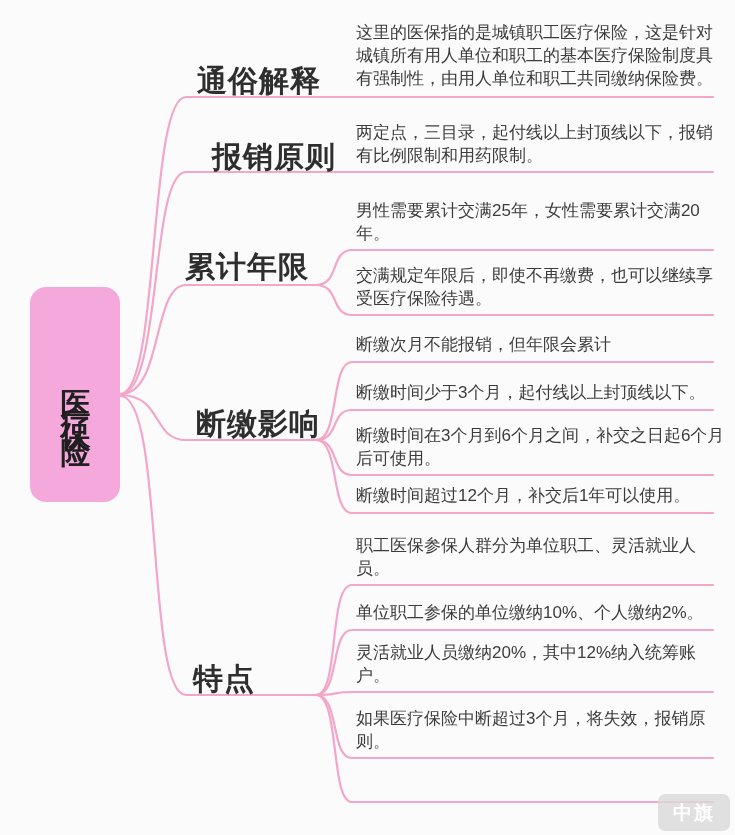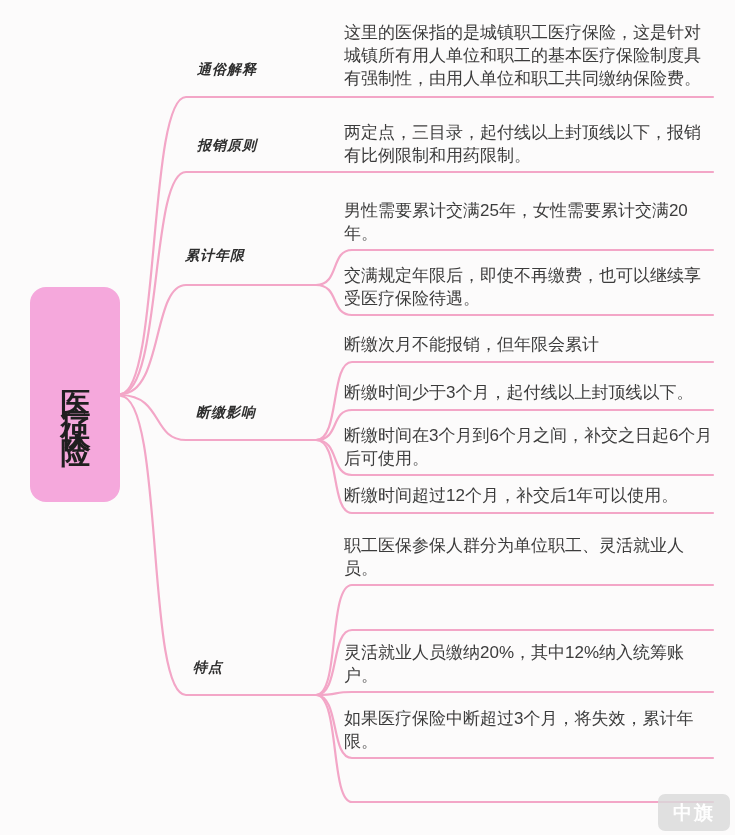--- a/index.html
+++ b/index.html
@@ -14,25 +14,25 @@
   .root-node {
     position:absolute; left:30px; top:287px; width:90px; height:215px;
     background:var(--root-bg,#F5A8DC); border-radius:16px;
     display:flex; align-items:center; justify-content:center;
     writing-mode:vertical-rl; text-orientation:upright;
     font-size:30px; font-weight:bold; letter-spacing:16px; padding-top:6px;
     box-sizing:border-box;
     color:var(--root-text,#1F1F1F);
   }
   .branch-label {
-    position:absolute; font-size:14px; font-weight:bold;
-    color:var(--label-text,#2E2E2E); letter-spacing:1px; white-space:nowrap;font-style:italic;
+    position:absolute; font-size:30px; font-weight:bold;
+    color:var(--label-text,#2E2E2E); letter-spacing:1px; white-space:nowrap;
   }
   .leaf {
-    position:absolute; left:344px; width:372px;
+    position:absolute; left:356px; width:372px;
     font-size:17px; line-height:23px; color:var(--leaf-text,#3C3C3C);
     line-break:normal;
   }
   .watermark {
     position:absolute; left:658px; top:794px; width:72px; height:37px;
     background:#DADADA; opacity:0.8; border-radius:7px;
     display:flex; align-items:center; justify-content:center;
     color:#ffffff; font-size:19px; font-weight:bold; letter-spacing:2px;
   }
 </style>
@@ -60,32 +60,33 @@
     <path d="M316 695 C340 695 328 585 352 585 L713 585"></path>
     <path d="M316 695 C340 695 330 630 352 630 L713 630"></path>
     <path d="M316 695 C340 695 332 692 352 692 L713 692"></path>
     <path d="M316 695 C340 695 330 758 352 758 L713 758"></path>
     <path d="M316 695 C340 695 330 802 352 802 L713 802"></path>
   </svg>
 
   <div class="root-node">医疗保险</div>
 
   <div class="branch-label" style="left:197px; top:61px">通俗解释</div>
-  <div class="branch-label" style="left:197px; top:137px">报销原则</div>
+  <div class="branch-label" style="left:212px; top:137px">报销原则</div>
   <div class="branch-label" style="left:185px; top:247px">累计年限</div>
   <div class="branch-label" style="left:196px; top:404px">断缴影响</div>
   <div class="branch-label" style="left:193px; top:659px">特点</div>
 
   <div class="leaf" style="top:21px">这里的医保指的是城镇职工医疗保险，这是针对城镇所有用人单位和职工的基本医疗保险制度具有强制性，由用人单位和职工共同缴纳保险费。</div>
   <div class="leaf" style="top:121px">两定点，三目录，起付线以上封顶线以下，报销有比例限制和用药限制。</div>
   <div class="leaf" style="top:199px">男性需要累计交满25年，女性需要累计交满20年。</div>
   <div class="leaf" style="top:264px">交满规定年限后，即使不再缴费，也可以继续享受医疗保险待遇。</div>
   <div class="leaf" style="top:333px">断缴次月不能报销，但年限会累计</div>
   <div class="leaf" style="top:381px">断缴时间少于3个月，起付线以上封顶线以下。</div>
   <div class="leaf" style="top:424px">断缴时间在3个月到6个月之间，补交之日起6个月后可使用。</div>
   <div class="leaf" style="top:484px">断缴时间超过12个月，补交后1年可以使用。</div>
   <div class="leaf" style="top:534px">职工医保参保人群分为单位职工、灵活就业人员。</div>
+  <div class="leaf" style="top:601px">单位职工参保的单位缴纳10%、个人缴纳2%。</div>
   <div class="leaf" style="top:641px">灵活就业人员缴纳20%，其中12%纳入统筹账户。</div>
-  <div class="leaf" style="top:707px">如果医疗保险中断超过3个月，将失效，累计年限。</div>
+  <div class="leaf" style="top:707px">如果医疗保险中断超过3个月，将失效，报销原则。</div>
 
   <div class="watermark">中旗</div>
 
 </div>
 
 </body></html>

